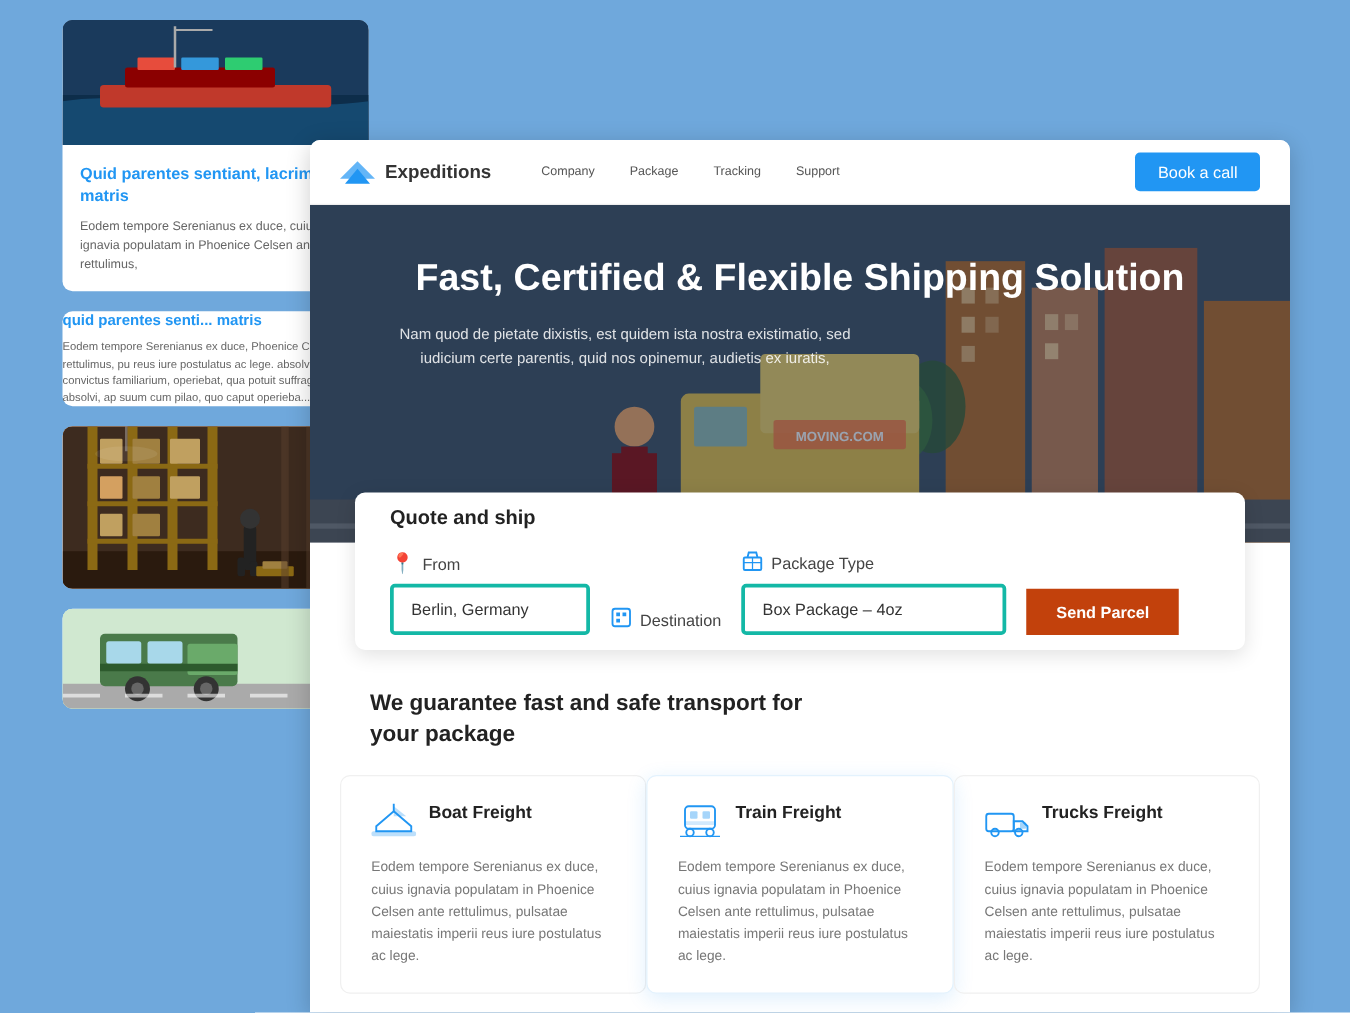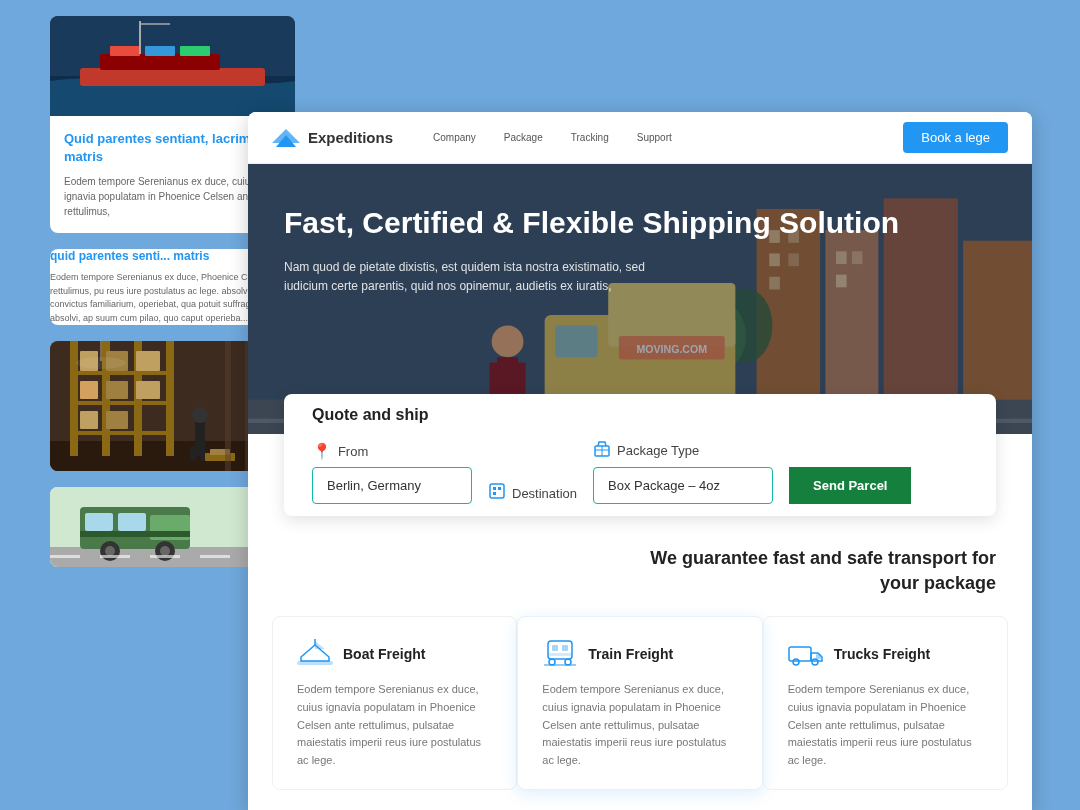--- a/index.html
+++ b/index.html
@@ -173,21 +173,22 @@
     .hero-bg {
       position: absolute;
       inset: 0;
       background: linear-gradient(135deg, #2d3a4a 0%, #4a5568 30%, #6b7280 60%, #8B6914 80%, #a0522d 100%);
       opacity: 0.85;
     }
 
     .hero-content {
       position: relative;
       z-index: 2;
-      padding: 40px 36px 0;
+      padding: 40px 52px 0;
+      text-align: center;
     }
 
     .hero-title {
       color: #fff;
       font-size: 30px;
       font-weight: 700;
       line-height: 1.25;
       margin-bottom: 16px;
     }
 
@@ -232,49 +233,49 @@
     .field-label {
       display: flex;
       align-items: center;
       gap: 6px;
       font-size: 13px;
       color: #444;
       font-weight: 500;
     }
 
     .field-input {
-      border: 1px solid #14b8a6;
+      border: 3px solid #14b8a6;
       border-radius: 4px;
       padding: 10px 14px;
       font-size: 13px;
       color: #333;
       width: 160px;
       outline: none;
     }
 
     .field-input.package {
-      width: 180px;
+      width: 212px;
     }
 
     .send-btn {
-      background: #15803d;
+      background: #c2410c;
       color: #fff;
       border: none;
       padding: 11px 24px;
       border-radius: 0;
       font-size: 13px;
       font-weight: 600;
       cursor: pointer;
       white-space: nowrap;
     }
 
     
     .guarantee {
-      text-align: right;
-      padding: 30px 36px 20px;
+      text-align: left;
+      padding: 30px 48px 20px;
     }
 
     .guarantee-text {
       font-size: 18px;
       font-weight: 600;
       color: #222;
       line-height: 1.4;
     }
 
     
@@ -292,21 +293,21 @@
     }
 
     .service-card.highlighted {
       background: #fff;
       box-shadow: 0 4px 16px rgba(33,150,243,0.15);
       border-color: #e3f2fd;
     }
 
     .service-icon-wrapper {
       display: flex;
-      align-items: center;
+      align-items: flex-start;
       gap: 10px;
       margin-bottom: 10px;
     }
 
     .service-name {
       font-size: 14px;
       font-weight: 600;
       color: #222;
     }
 
@@ -439,21 +440,21 @@
         <polygon points="4,20 14,8 24,20" fill="#2196f3"></polygon>
       </svg>
       <span class="logo-text">Expeditions</span>
     </div>
     <div class="nav-links">
       <span class="nav-link">Company</span>
       <span class="nav-link">Package</span>
       <span class="nav-link">Tracking</span>
       <span class="nav-link">Support</span>
     </div>
-    <button class="book-btn">Book a lege</button>
+    <button class="book-btn">Book a call</button>
   </nav>
 
   <div class="hero">
     <div class="hero-bg"></div>
 
     <svg style="position:absolute;inset:0;width:100%;height:100%" viewBox="0 0 740 270" preserveAspectRatio="xMidYMid slice">
 
       <rect width="740" height="270" fill="#3a4a5a"></rect>
 
       <rect x="480" y="50" width="60" height="220" fill="#b5651d"></rect>

